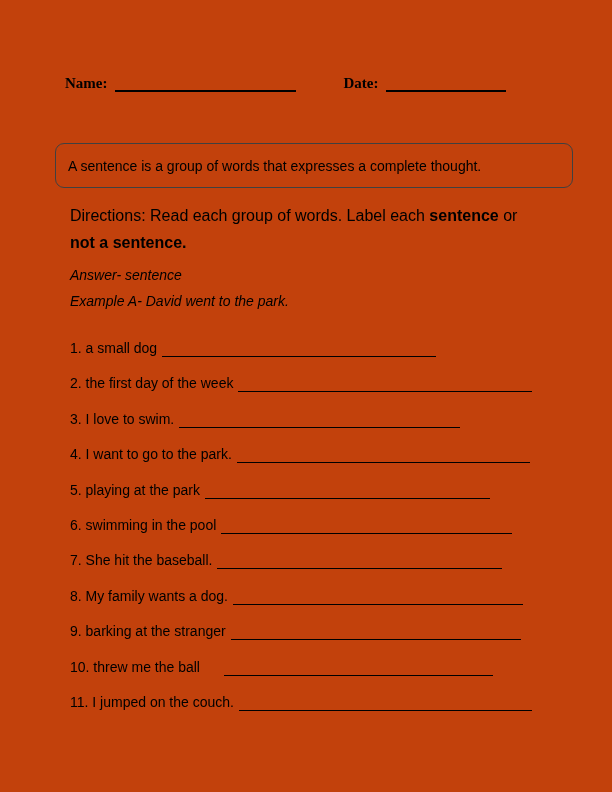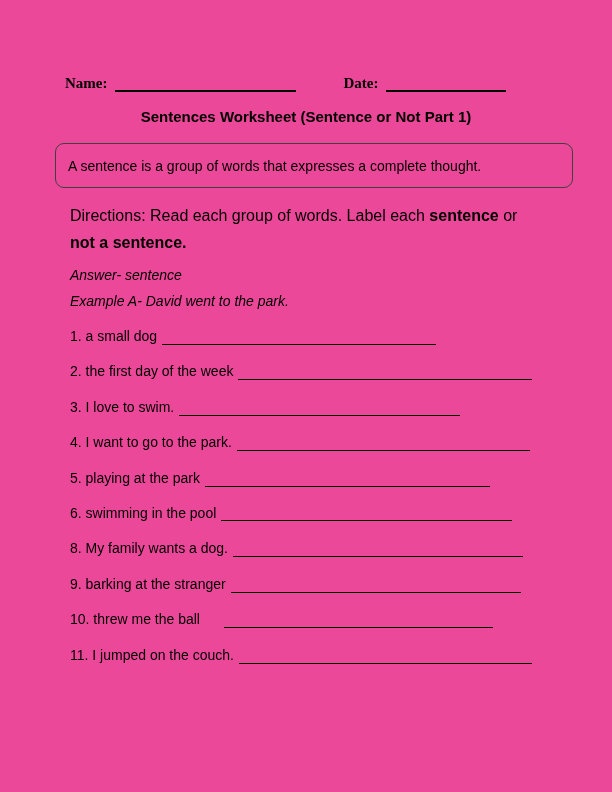--- a/index.html
+++ b/index.html
@@ -4,21 +4,21 @@
 <style>
   html, body {
     margin: 0;
     padding: 0;
     background: #ffffff;
   }
   .page {
     position: relative;
     width: 612px;
     height: 792px;
-    background: #ec4899;
+    background: #c2410c;
     color: #000000;
     font-family: "Liberation Sans", sans-serif;
     overflow: hidden;
   }
   
   .header-row {
     position: absolute;
     left: 65px;
     top: 74px;
     display: flex;
@@ -79,21 +79,21 @@
     left: 70px;
     top: 262px;
     font-style: italic;
     font-size: 14px;
     line-height: 26px;
   }
   
   .items {
     position: absolute;
     left: 70px;
-    top: 327px;
+    top: 339px;
   }
   .item {
     display: flex;
     align-items: flex-end;
     height: 18px;
     margin-bottom: 17.4px;
     font-size: 14px;
     line-height: 18px;
     white-space: nowrap;
   }
@@ -110,21 +110,20 @@
 
 <div class="page">
 
   <div class="header-row">
     <span>Name:</span>
     <span class="hline" style="width: 181px;"></span>
     <span class="date-label">Date:</span>
     <span class="hline" style="width: 120px;"></span>
   </div>
 
-  <div class="title">Sentences Worksheet (Sentence or Not Part 1)</div>
 
   <div class="def-box">
     <span>A sentence is a group of words that expresses a complete thought.</span>
   </div>
 
   <div class="directions">
     <span>Directions: Read each group of words. Label each </span><b>sentence</b><span> or</span><br>
     <b>not a sentence.</b>
   </div>
 
@@ -147,22 +146,26 @@
       <span class="blank"></span>
     </div>
     <div class="item" style="width: 460px;">
       <span class="item-text">4. I want to go to the park.</span>
       <span class="blank"></span>
     </div>
     <div class="item" style="width: 420px;">
       <span class="item-text">5. playing at the park</span>
       <span class="blank"></span>
     </div>
-    <div class="item" style="width: 442px; align-items: center;">
+    <div class="item" style="width: 442px;">
       <span class="item-text">6. swimming in the pool</span>
+      <span class="blank"></span>
+    </div>
+    <div class="item" style="width: 432px;">
+      <span class="item-text">7. She hit the baseball.</span>
       <span class="blank"></span>
     </div>
     <div class="item" style="width: 453px;">
       <span class="item-text">8. My family wants a dog.</span>
       <span class="blank"></span>
     </div>
     <div class="item" style="width: 451px;">
       <span class="item-text">9. barking at the stranger</span>
       <span class="blank"></span>
     </div>

